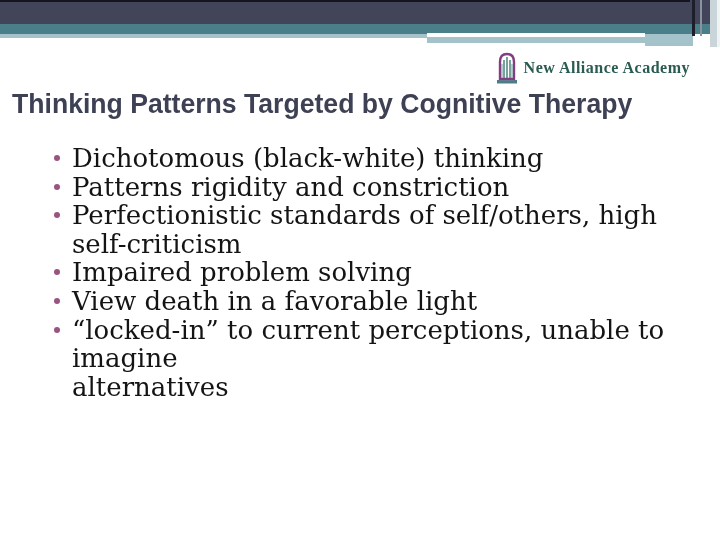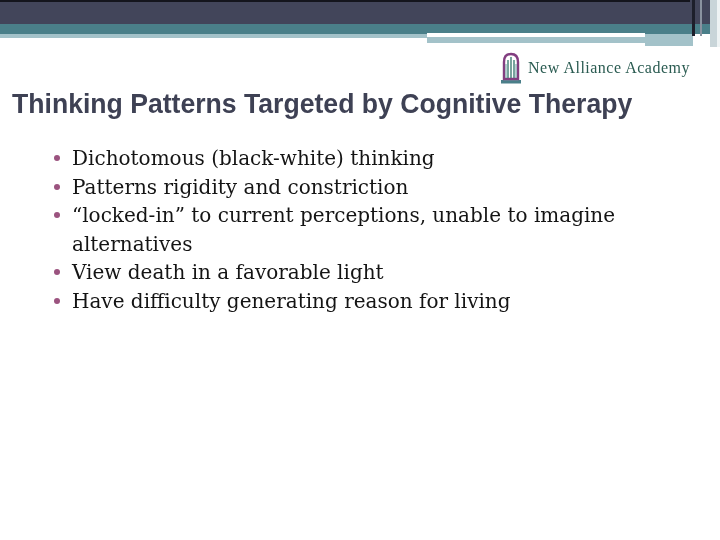--- a/index.html
+++ b/index.html
@@ -21,39 +21,39 @@
   .bar-light-band {left:427px;top:37px;width:266px;height:6px;background:#a3c2c9;}
   .bar-light-right{left:645px;top:34px;width:48px;height:12px;background:#a3c2c9;}
   .vline-black    {left:692px;top:0;  width:3px;  height:36px;background:#1d1f2b;}
   .vline-gray     {left:700px;top:0;  width:2px;  height:36px;background:#8a93a0;}
   .col-pale       {left:710px;top:0;  width:7px;  height:47px;background:#c9d5d9;}
   .col-white-edge {left:717px;top:0;  width:3px;  height:47px;background:#eef3f4;}
 
   
   .logo{
     position:absolute;top:51px;right:30px;
-    display:flex;align-items:center;gap:6px;
+    display:flex;align-items:center;gap:6px;font-weight:bold;
   }
   .logo-text{
     font-family:"Liberation Serif",serif;
     font-size:16px;color:#2a5b51;letter-spacing:0.5px;
   }
   
   .title{
     position:absolute;left:12px;top:88px;width:740px;
     font-size:28px;font-weight:bold;color:#3e4154;
     transform:scaleX(0.95);transform-origin:left top;
     letter-spacing:0px;white-space:nowrap;
   }
   
   ul.bullets{
     position:absolute;left:52px;top:144px;width:648px;
     margin:0;padding:0;list-style:none;
     font-family:"DejaVu Serif","Liberation Serif",serif;
-    font-size:20px;line-height:28.6px;color:#141414;
+    font-size:26px;line-height:28.6px;color:#141414;
   }
   ul.bullets li{
     position:relative;
     margin:0;padding:0 0 0 20px;
     white-space:pre-line;
   }
   ul.bullets li::before{
     content:"";
     position:absolute;left:2px;top:11px;
     width:6px;height:6px;border-radius:50%;
@@ -89,19 +89,20 @@
       </svg>
     </span>
     <span class="logo-text">New Alliance Academy</span>
   </div>
 
   <div class="title">Thinking Patterns Targeted by Cognitive Therapy</div>
 
   <ul class="bullets">
     <li>Dichotomous (black-white) thinking</li>
     <li>Patterns rigidity and constriction</li>
+    <li>Perfectionistic standards of self/others, high self-criticism</li>
+    <li>Impaired problem solving</li>
+    <li>View death in a favorable light</li>
     <li>“locked-in” to current perceptions, unable to imagine
 alternatives</li>
-    <li>View death in a favorable light</li>
-    <li>Have difficulty generating reason for living</li>
   </ul>
 
 </div>
 
 </body></html>

